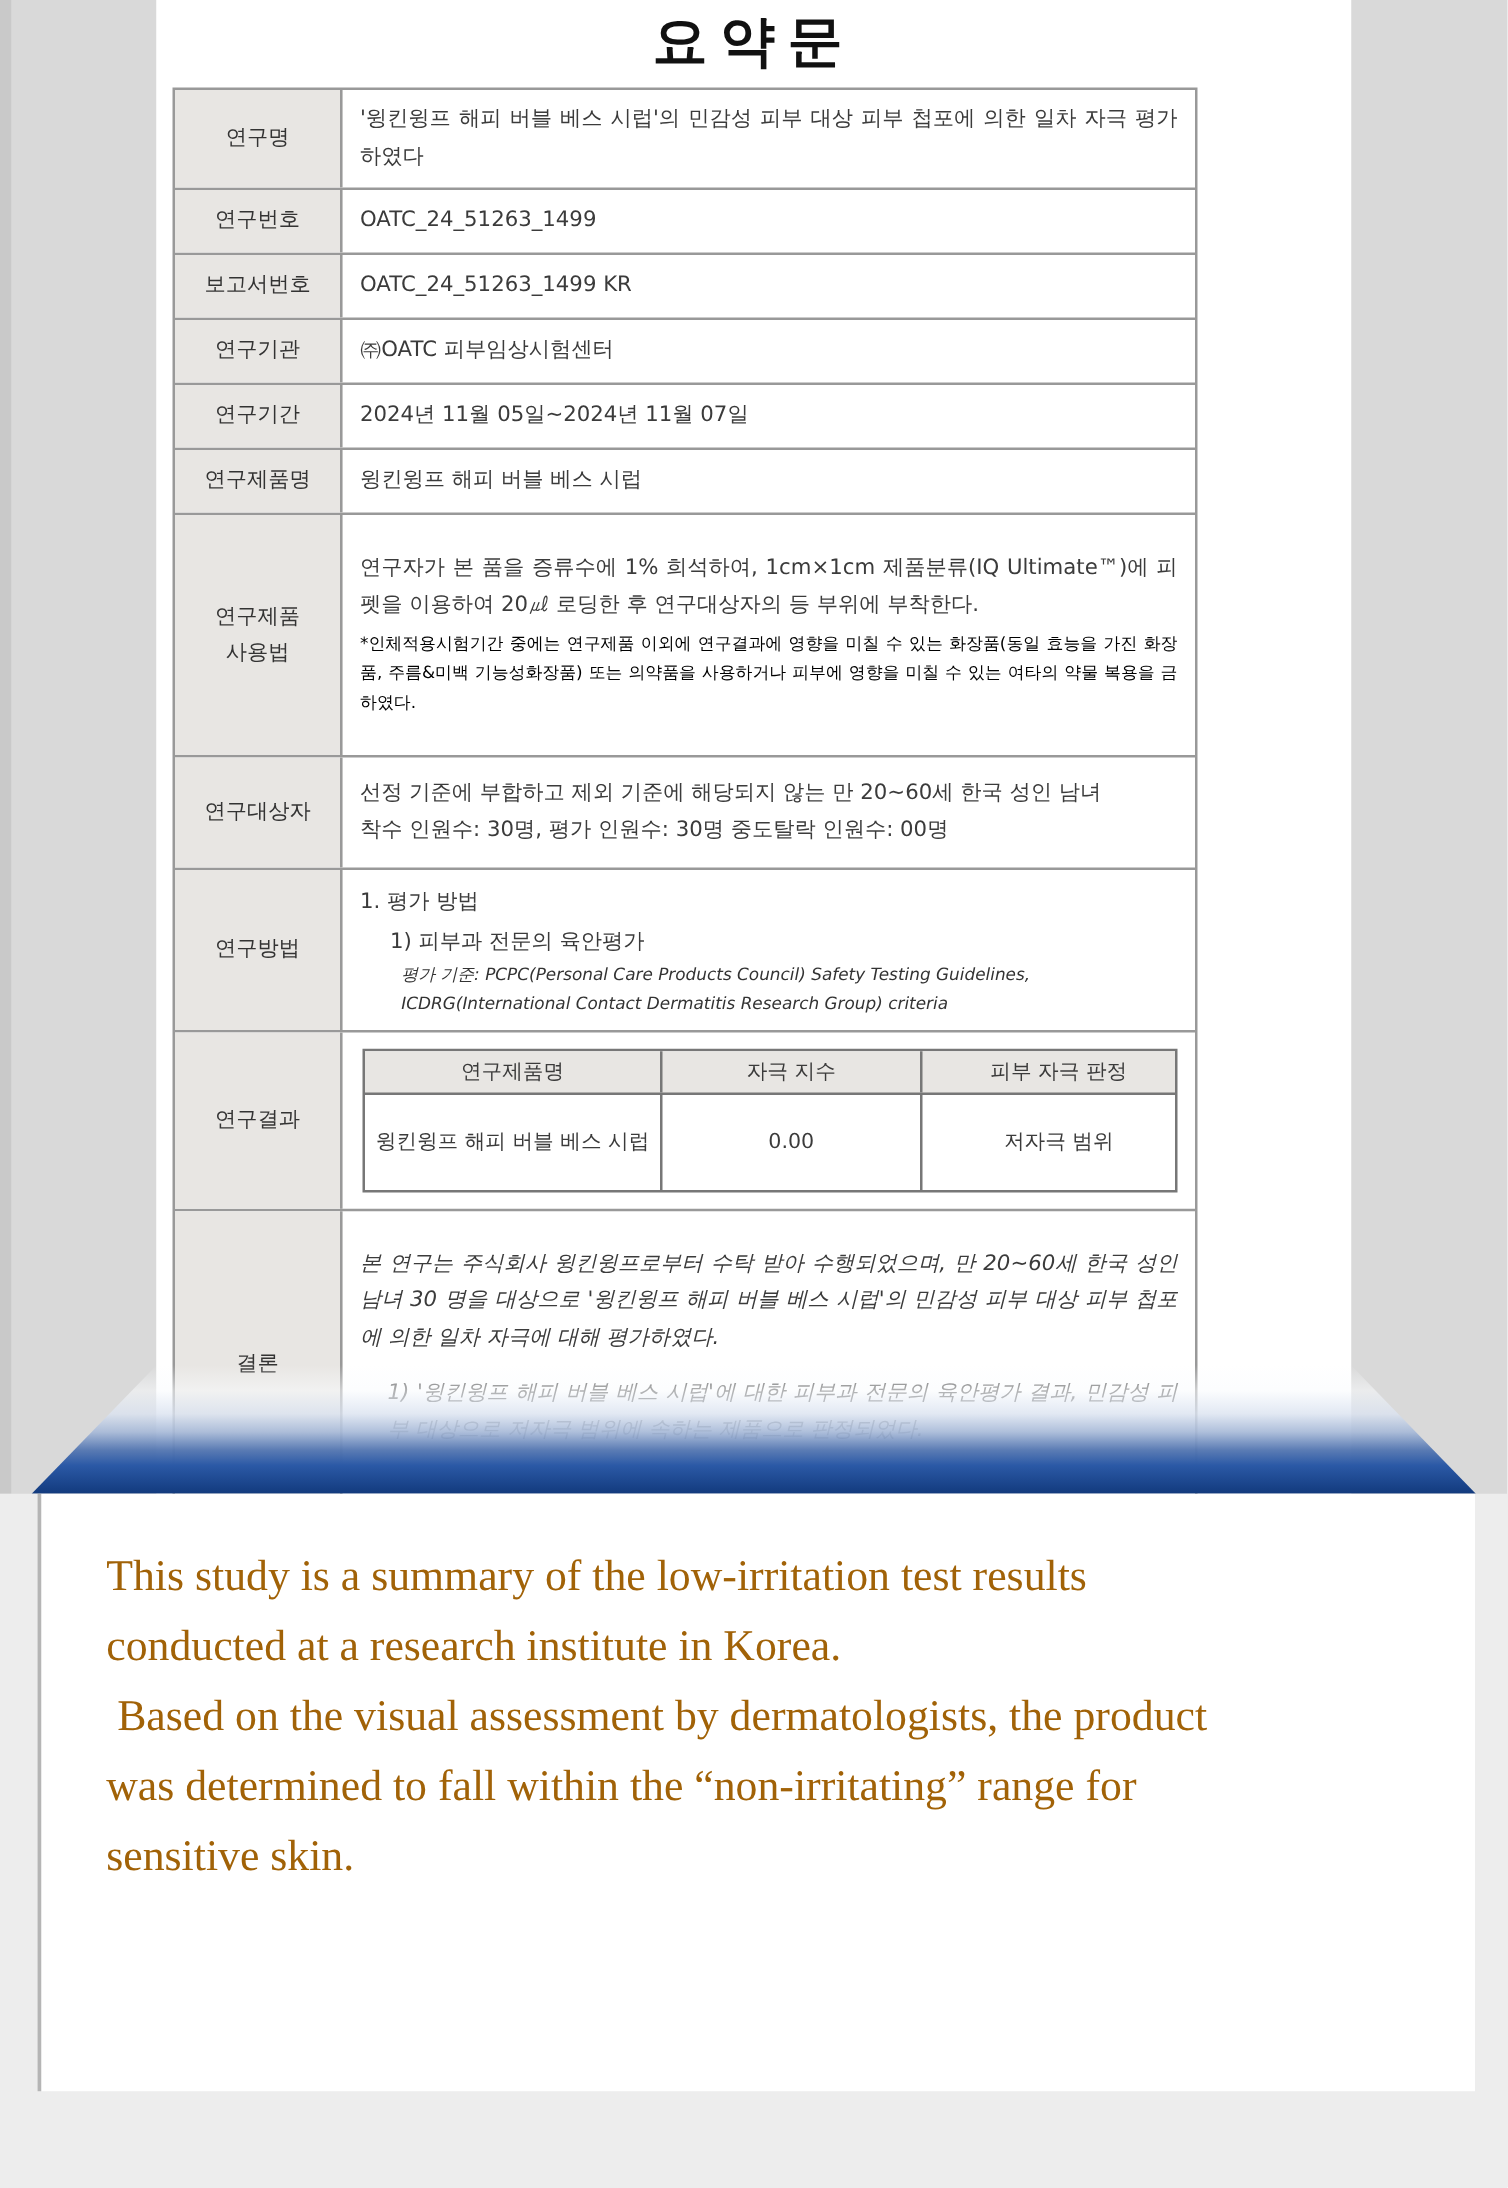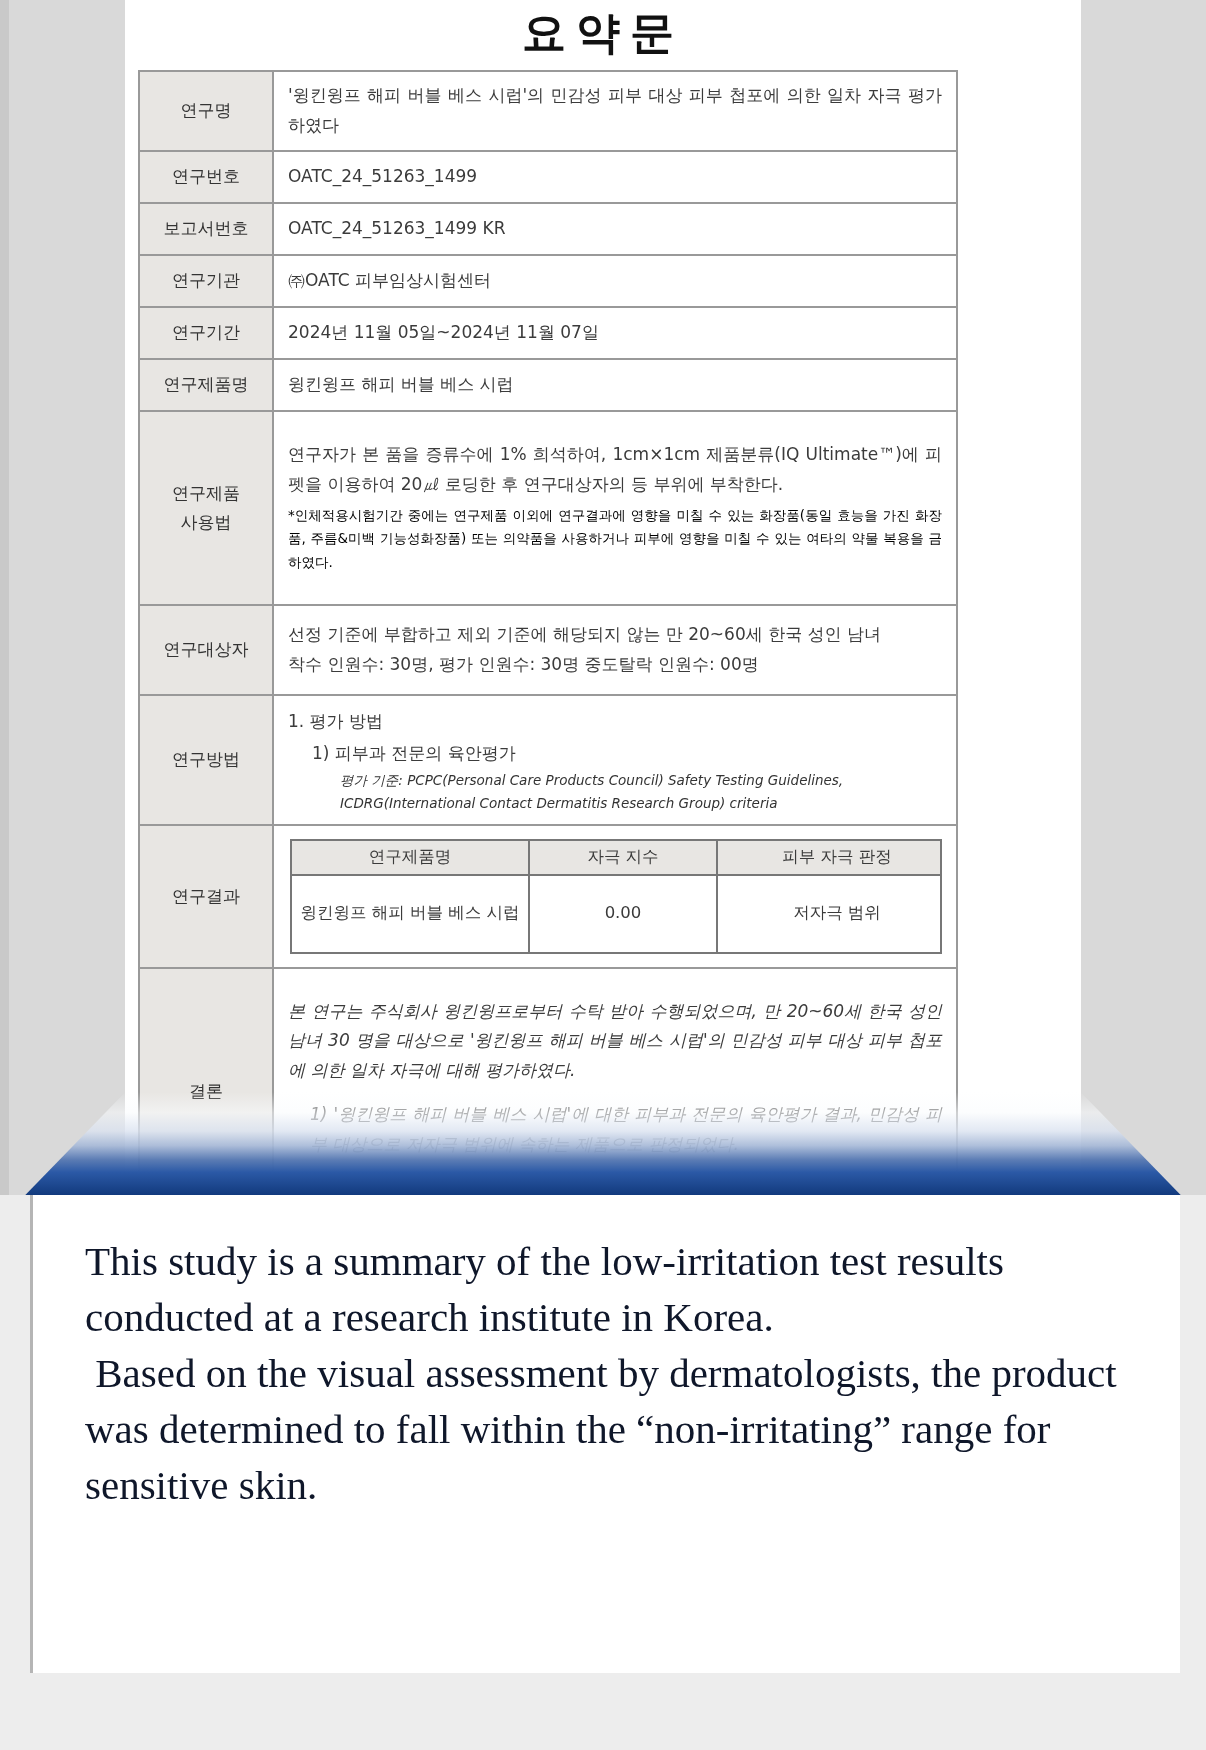--- a/index.html
+++ b/index.html
@@ -45,32 +45,32 @@
   }
   .t-value{
     flex:1;padding:9px 14px;font-size:17px;line-height:1.75;
     display:flex;flex-direction:column;justify-content:center;
     background:transparent;color:#3b3b3b;
   }
   .justify{text-align:justify;}
   .note-small{font-size:13.5px;color:#000000;line-height:1.75;margin-top:4px;text-align:justify;}
   .method-item{line-height:1.9;}
   .method-sub{margin-left:24px;line-height:1.9;}
-  .method-crit{margin-left:52px;font-size:13.5px;font-style:italic;color:#333;line-height:1.7;}
+  .method-crit{margin-left:33px;font-size:13.5px;font-style:italic;color:#333;line-height:1.7;}
   
   .inner-table{margin:4px 0 4px 2px;border:2px solid #777;width:648px;border-collapse:collapse;}
   .inner-table div{box-sizing:border-box;}
   .it-row{display:flex;}
   .it-head{background:#e8e6e3;border-bottom:2px solid #777;}
   .it-cell{
     display:flex;align-items:center;justify-content:center;text-align:center;
     font-size:16.5px;padding:4px 8px;line-height:1.5;
   }
   .it-c1{width:238px;border-right:2px solid #777;}
-  .it-c2{width:188px;border-right:2px solid #777;}
+  .it-c2{width:208px;border-right:2px solid #777;}
   .it-c3{flex:1;padding-left:24px;}
   .it-data .it-cell{min-height:76px;}
   .concl-p2{margin-top:14px;margin-left:22px;color:#5a5a5a;}
   
   .wedge{
     position:absolute;left:0;top:1092px;width:1206px;height:103px;z-index:5;
     background:linear-gradient(180deg,
       rgba(255,255,255,0) 0%,
       rgba(249,251,253,0.55) 20%,
       rgba(219,227,240,0.82) 38%,
@@ -82,21 +82,21 @@
   }
   
   .bottom-area{position:absolute;left:0;top:1195px;width:1206px;height:555px;background:#ededed;z-index:4;}
   .bottom-panel{
     position:absolute;left:30px;top:0;width:1150px;height:478px;background:#ffffff;
     border-left:3px solid #b5b5b5;box-sizing:border-box;
   }
   .summary-en{
     margin:38px 0 0 52px;width:1000px;
     font-family:"Liberation Serif","DejaVu Serif",serif;
-    font-size:41px;color:#0f172a;line-height:56px;
+    font-size:35px;color:#a16207;line-height:56px;
   }
   .summary-en .en-line{white-space:pre;}
 </style>
 </head>
 <body>
 
 <div class="left-strip"></div>
 
 <div class="page">
   <div class="doc-title">요약문</div>

